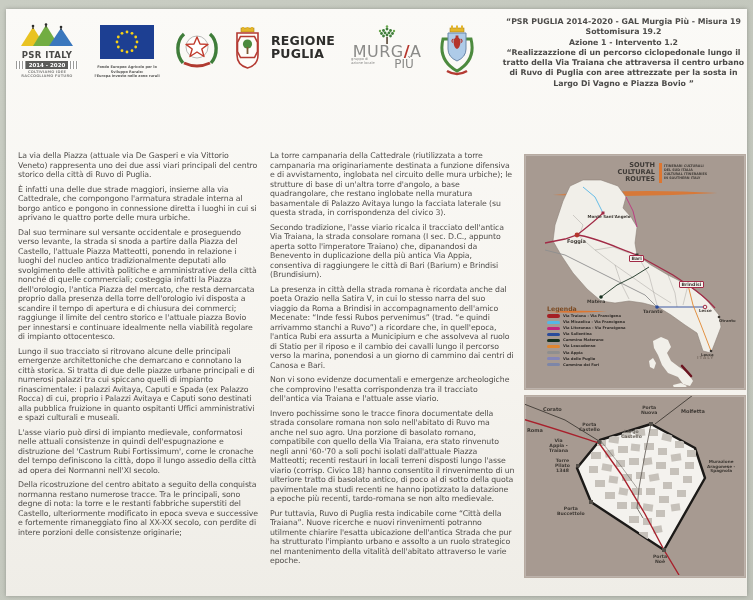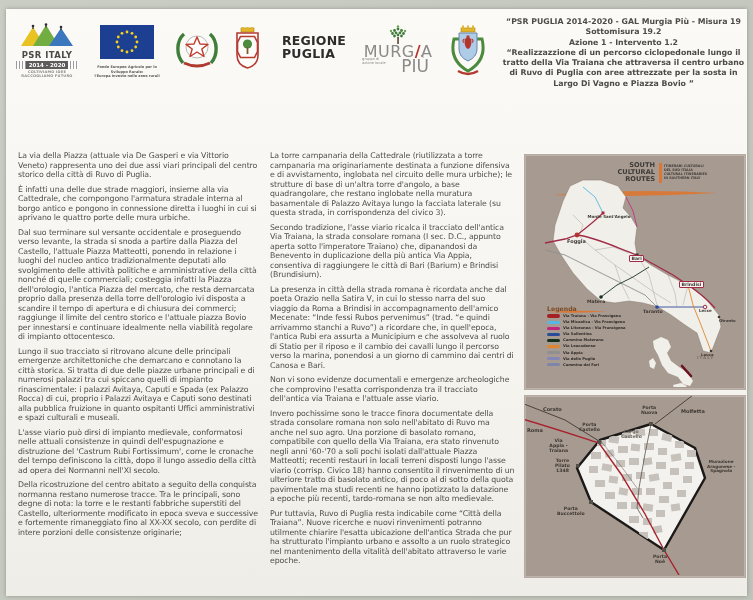--- a/index.html
+++ b/index.html
@@ -17,26 +17,26 @@
   .logo{flex:0 0 auto;}
   .psr{width:66px;text-align:center;margin-top:4px;}
   .psr-name{font-size:8.5px;font-weight:bold;color:#4a4a48;letter-spacing:.4px;margin-top:-1px;}
   .psr-bars{height:8px;margin:1px 2px;background:repeating-linear-gradient(90deg,#9a9a98 0 1px,#fff 1px 3px);
             position:relative;}
   .psr-years{position:absolute;left:10px;right:10px;top:0;bottom:0;background:#5c5c5a;color:#fff;
              font-size:5.5px;line-height:8px;font-weight:bold;}
   .psr-tag{font-size:3.6px;color:#8a8a88;font-weight:bold;line-height:1.25;letter-spacing:.2px;}
   .eu{width:66px;text-align:center;margin-top:6px;}
   .eu-caption{font-size:3.5px;color:#5c5c5a;font-weight:bold;line-height:1.3;margin-top:2px;}
-  .regione{display:flex;align-items:center;gap:21px;margin-top:8px;}
+  .regione{display:flex;align-items:center;gap:10px;margin-top:8px;}
   .regione-text{font-size:12.5px;font-weight:bold;color:#2d2d2b;line-height:1.02;letter-spacing:.2px;}
   .murgia{width:76px;text-align:center;margin-top:4px;position:relative;}
   .murgia-word{font-size:16px;color:#8a8a88;letter-spacing:.5px;line-height:.9;}
   .murgia-word .slash{color:#b5352c;font-weight:bold;}
-  .murgia-piu{font-size:17px;color:#8a8a88;margin-left:34px;line-height:.9;text-align:center;}
+  .murgia-piu{font-size:12px;color:#8a8a88;margin-left:34px;line-height:.9;text-align:center;}
   .murgia-sub{position:absolute;left:2px;top:34px;font-size:3.6px;color:#8a8a88;text-align:left;line-height:1.2;}
   .project-text{position:absolute;left:490px;top:8px;width:255px;
                 font-size:7.8px;font-weight:bold;color:#4c4b49;text-align:center;line-height:1.32;}
 
   
   .title-block{position:absolute;left:10px;top:88px;right:10px;border-top:1px solid #ddd9d2;padding-top:6px;}
   .page-title{font-size:19px;color:#3c3b39;letter-spacing:.2px;}
   .page-subtitle{font-size:8px;color:#565553;font-weight:bold;margin-top:4px;}
 
   

